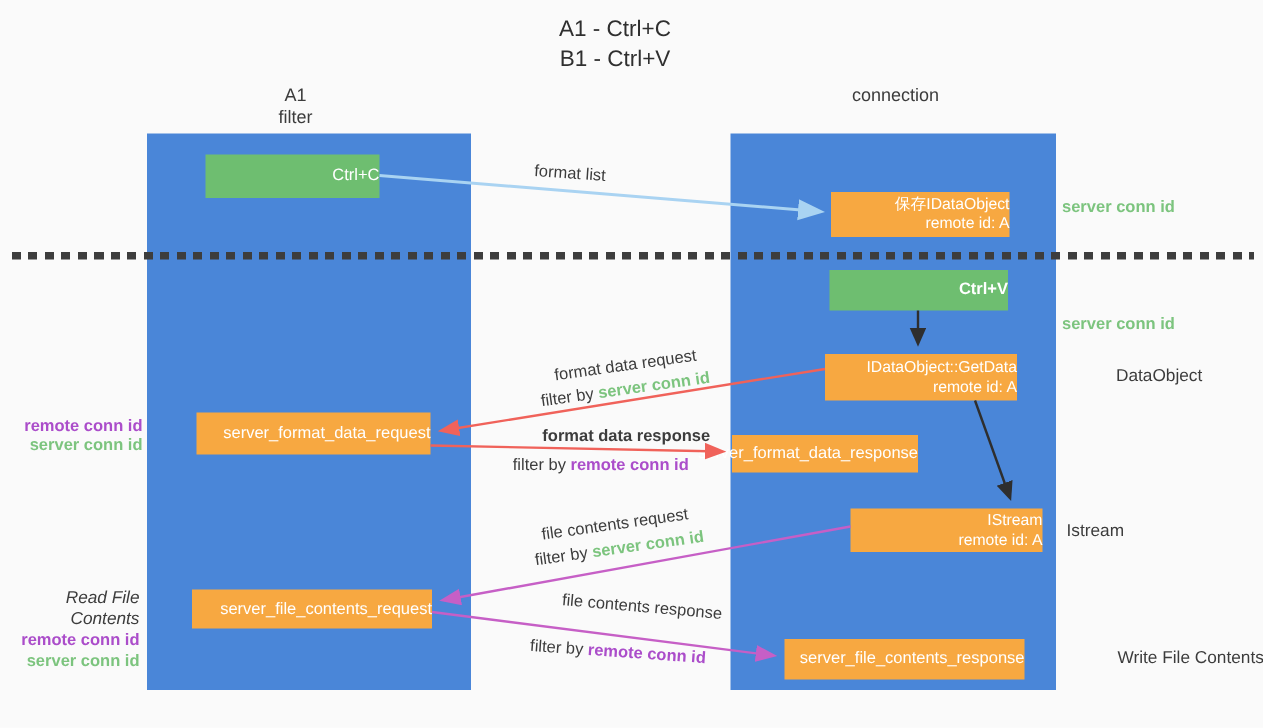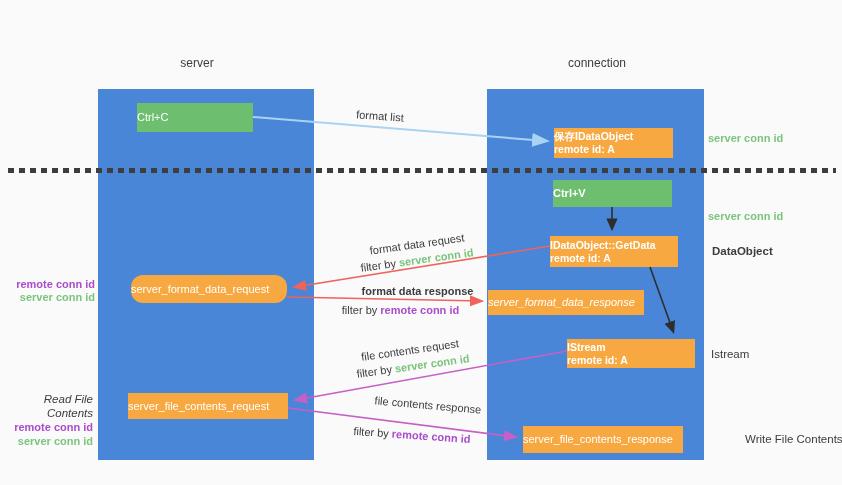--- a/index.html
+++ b/index.html
@@ -33,32 +33,32 @@
     font-size: 12px; line-height: 15px; color: var(--text-dark);
   }
   .header-a { left: 137px; }
   .header-b { left: 537px; }
   .dashes {
     position: absolute; left: 8px; top: 168px; width: 828px; height: 5px;
     background: repeating-linear-gradient(90deg, #3d3d3d 0 6px, transparent 6px 11px);
   }
   .node {
     position: absolute; display: flex; flex-direction: column;
-    align-items: flex-start; justify-content: center; text-align: center;
+    align-items: flex-end; justify-content: center; text-align: center;
     color: #fff; font-size: 11px; line-height: 13px; white-space: nowrap;
   }
   .green  { background: var(--box-green); }
   .orange { background: var(--box-orange); }
-  .two-line { font-size: 10.5px; font-weight: bold; }
+  .two-line { font-size: 10.5px; }
   #ctrl-c          { left: 137px; top: 103px; width: 116px; height: 29px; }
   #save-obj        { left: 554px; top: 128px; width: 119px; height: 30px; }
   #ctrl-v          { left: 553px; top: 180px; width: 119px; height: 27px; font-weight: bold; }
   #getdata         { left: 550px; top: 236px; width: 128px; height: 31px; }
-  #format-request  { left: 131px; top: 275px; width: 156px; height: 28px; border-radius: 12px; }
-  #format-response { left: 488px; top: 290px; width: 156px; height: 25px; font-style: italic; }
+  #format-request  { left: 131px; top: 275px; width: 156px; height: 28px; }
+  #format-response { left: 488px; top: 290px; width: 124px; height: 25px; }
   #istream-box     { left: 567px; top: 339px; width: 128px; height: 29px; }
   #file-request    { left: 128px; top: 393px; width: 160px; height: 26px; }
   #file-response   { left: 523px; top: 426px; width: 160px; height: 27px; }
   .svg-overlay { position: absolute; left: 0; top: 0; pointer-events: none; }
   .arr { fill: none; stroke-width: 2; }
   .arr.blue    { stroke: var(--arrow-light-blue); }
   .arr.red     { stroke: var(--arrow-red); stroke-width: 1.6; }
   .arr.magenta { stroke: var(--arrow-magenta); stroke-width: 1.6; }
   .arr.black   { stroke: var(--arrow-black); stroke-width: 1.6; }
   #mk-blue path    { fill: var(--arrow-light-blue); }
@@ -78,36 +78,41 @@
   #lbl-filter3     { left: 343px; top: 360px; width: 140px; transform: rotate(-8deg); }
   #lbl-fcresp      { left: 367px; top: 399px; width: 122px; transform: rotate(5deg); }
   #lbl-filter4     { left: 348px; top: 429px; width: 128px; transform: rotate(4deg); }
   .flt-green  { color: var(--text-green);  font-weight: bold; }
   .flt-purple { color: var(--text-purple); font-weight: bold; }
   .side { position: absolute; font-size: 11.5px; color: var(--text-dark); white-space: nowrap; }
   .green-bold  { color: var(--text-green);  font-weight: bold; font-size: 11px; }
   .purple-bold { color: var(--text-purple); font-weight: bold; font-size: 11px; }
   #sl-scid1 { left: 708px; top: 132px; }
   #sl-scid2 { left: 708px; top: 210px; }
-  #sl-dataobject { left: 712px; top: 245px; font-weight: bold; }
+  #sl-dataobject { left: 744px; top: 245px; }
   #sl-istream    { left: 711px; top: 348px; }
   #sl-write      { left: 713px; top: 433px; margin-left: 32px; }
   .left-group { position: absolute; left: 0; text-align: right; line-height: 13px; }
   #lg1 { top: 278px; width: 95px; }
   #lg2 { top: 392px; width: 93px; line-height: 14px; }
   #lg2 .dark-line { font-size: 11.5px; color: var(--text-dark); font-style: italic; }
 </style>
 </head>
 <body>
 
 <div class="canvas">
 
+  <div class="title">
+    <div>A1 - Ctrl+C</div>
+    <div>B1 - Ctrl+V</div>
+  </div>
 
   <div class="lane-header header-a">
-    <div>server</div>
+    <div>A1</div>
+    <div>filter</div>
   </div>
   <div class="lane-header header-b">
     <div>connection</div>
   </div>
 
   <div class="lane lane-a"></div>
   <div class="lane lane-b"></div>
 
   <div class="dashes"></div>
 

